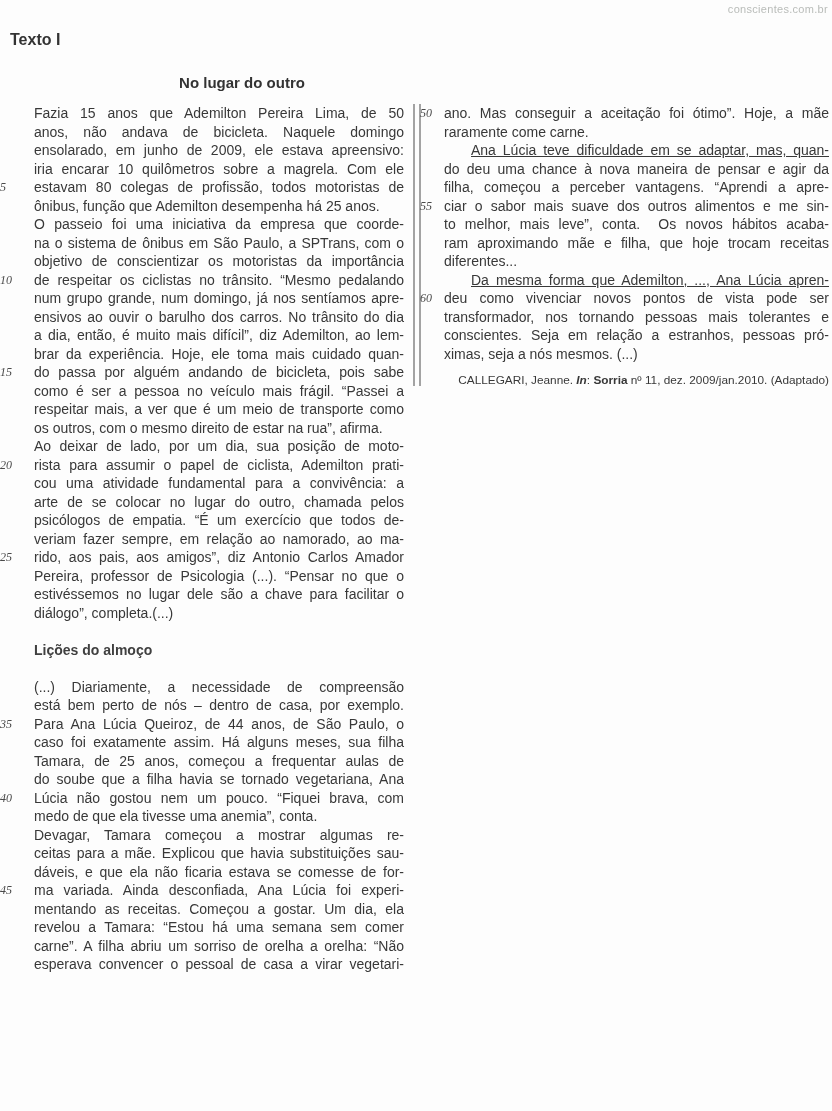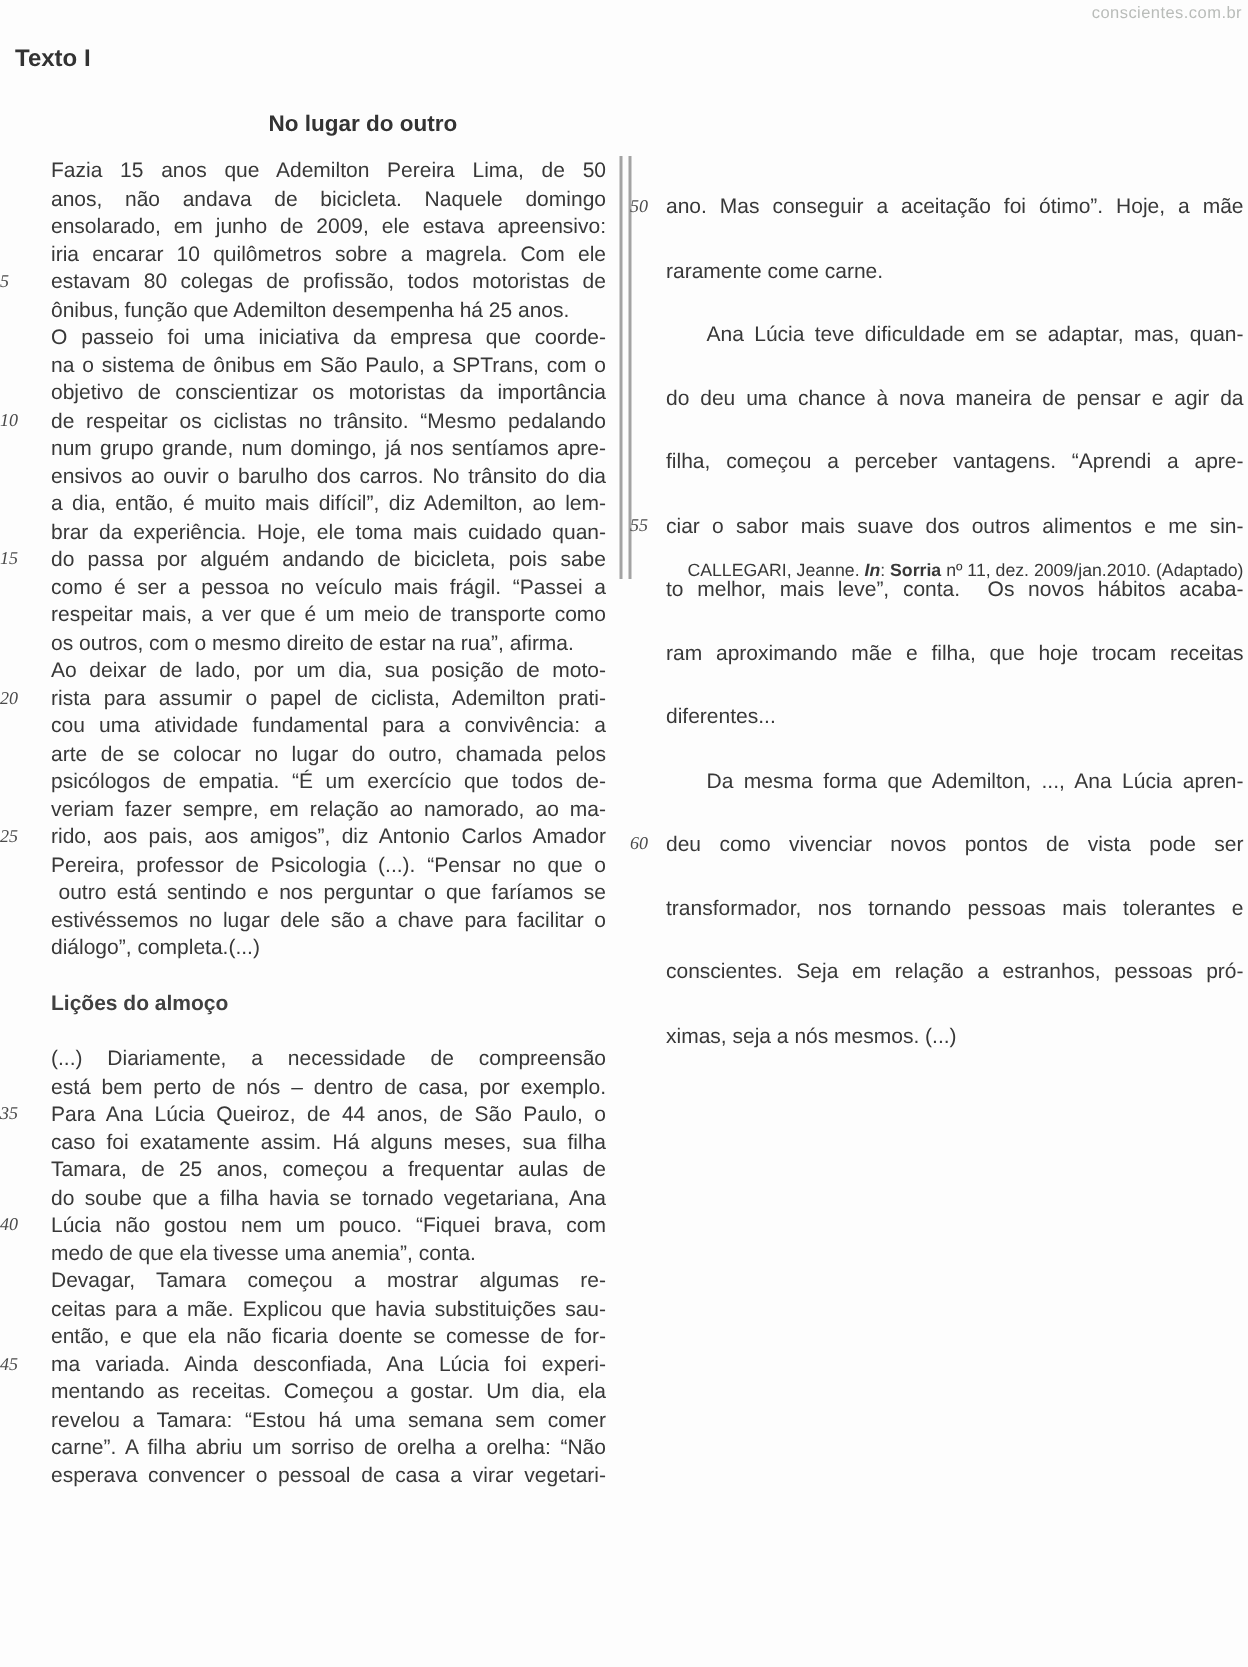--- a/index.html
+++ b/index.html
@@ -29,24 +29,24 @@
   .lcol { left:0; width:410px; }
   .rcol { left:420px; width:412px; }
   .tline {
     position:relative;
     height:18.5px; line-height:18.5px;
     font-size:14px;
     text-align:justify; text-align-last:justify;
     padding-left:34px; padding-right:6px;
     white-space:normal;
   }
-  .rcol .tline { padding-left:24px; padding-right:3px;margin-top:24px; }
+  .rcol .tline { padding-left:24px; padding-right:3px; }
   .tline.pl { text-align-last:left; }
   .tline.ind { }
-  .rcol .tline.ind { padding-left:51px; }
+  .rcol .tline.ind { padding-left:51px;text-decoration:underline; }
   .tline.ind-sm { padding-left:39px; }
   .tline.gap { }
   .tline.sect {
     font-weight:bold; text-align:right; text-align-last:left; color:#404040;
   }
   .lnum {
     position:absolute; left:0; top:0; width:24px;
     text-align:right;
     font-family:"Liberation Serif","DejaVu Serif",serif;
     font-style:italic; font-size:12px; color:#4a4a4a;
@@ -96,37 +96,36 @@
     <div class="tline"><span>respeitar mais, a ver que é um meio de transporte como</span></div>
     <div class="tline pl"><span>os outros, com o mesmo direito de estar na rua”, afirma.</span></div>
     <div class="tline ind"><span>Ao deixar de lado, por um dia, sua posição de moto-</span></div>
     <div class="tline"><span class="lnum">20</span><span>rista para assumir o papel de ciclista, Ademilton prati-</span></div>
     <div class="tline"><span>cou uma atividade fundamental para a convivência: a</span></div>
     <div class="tline"><span>arte de se colocar no lugar do outro, chamada pelos</span></div>
     <div class="tline"><span>psicólogos de empatia. “É um exercício que todos de-</span></div>
     <div class="tline"><span>veriam fazer sempre, em relação ao namorado, ao ma-</span></div>
     <div class="tline"><span class="lnum">25</span><span>rido, aos pais, aos amigos”, diz Antonio Carlos Amador</span></div>
     <div class="tline"><span>Pereira, professor de Psicologia (...). “Pensar no que o</span></div>
-    <div class="tline ind-sm"><span>outro está sentindo e nos perguntar o que faríamos se</span></div>
     <div class="tline"><span>estivéssemos no lugar dele são a chave para facilitar o</span></div>
     <div class="tline pl"><span>diálogo”, completa.(...)</span></div>
     <div class="tline gap"></div>
     <div class="tline sect">Lições do almoço</div>
     <div class="tline gap"></div>
     <div class="tline ind"><span>(...) Diariamente, a necessidade de compreensão</span></div>
     <div class="tline"><span>está bem perto de nós – dentro de casa, por exemplo.</span></div>
     <div class="tline"><span class="lnum">35</span><span>Para Ana Lúcia Queiroz, de 44 anos, de São Paulo, o</span></div>
     <div class="tline"><span>caso foi exatamente assim. Há alguns meses, sua filha</span></div>
     <div class="tline"><span>Tamara, de 25 anos, começou a frequentar aulas de</span></div>
     <div class="tline"><span>do soube que a filha havia se tornado vegetariana, Ana</span></div>
     <div class="tline"><span class="lnum">40</span><span>Lúcia não gostou nem um pouco. “Fiquei brava, com</span></div>
     <div class="tline pl"><span>medo de que ela tivesse uma anemia”, conta.</span></div>
     <div class="tline ind"><span>Devagar, Tamara começou a mostrar algumas re-</span></div>
     <div class="tline"><span>ceitas para a mãe. Explicou que havia substituições sau-</span></div>
-    <div class="tline"><span>então, e que ela não ficaria doente se comesse de for-</span></div>
+    <div class="tline"><span>dáveis, e que ela não ficaria estava se comesse de for-</span></div>
     <div class="tline"><span class="lnum">45</span><span>ma variada. Ainda desconfiada, Ana Lúcia foi experi-</span></div>
     <div class="tline"><span>mentando as receitas. Começou a gostar. Um dia, ela</span></div>
     <div class="tline"><span>revelou a Tamara: “Estou há uma semana sem comer</span></div>
     <div class="tline"><span>carne”. A filha abriu um sorriso de orelha a orelha: “Não</span></div>
     <div class="tline"><span>esperava convencer o pessoal de casa a virar vegetari-</span></div>
   </div>
 
 <div class="col-separator"></div>
 
 <div class="col rcol" id="right-col">

